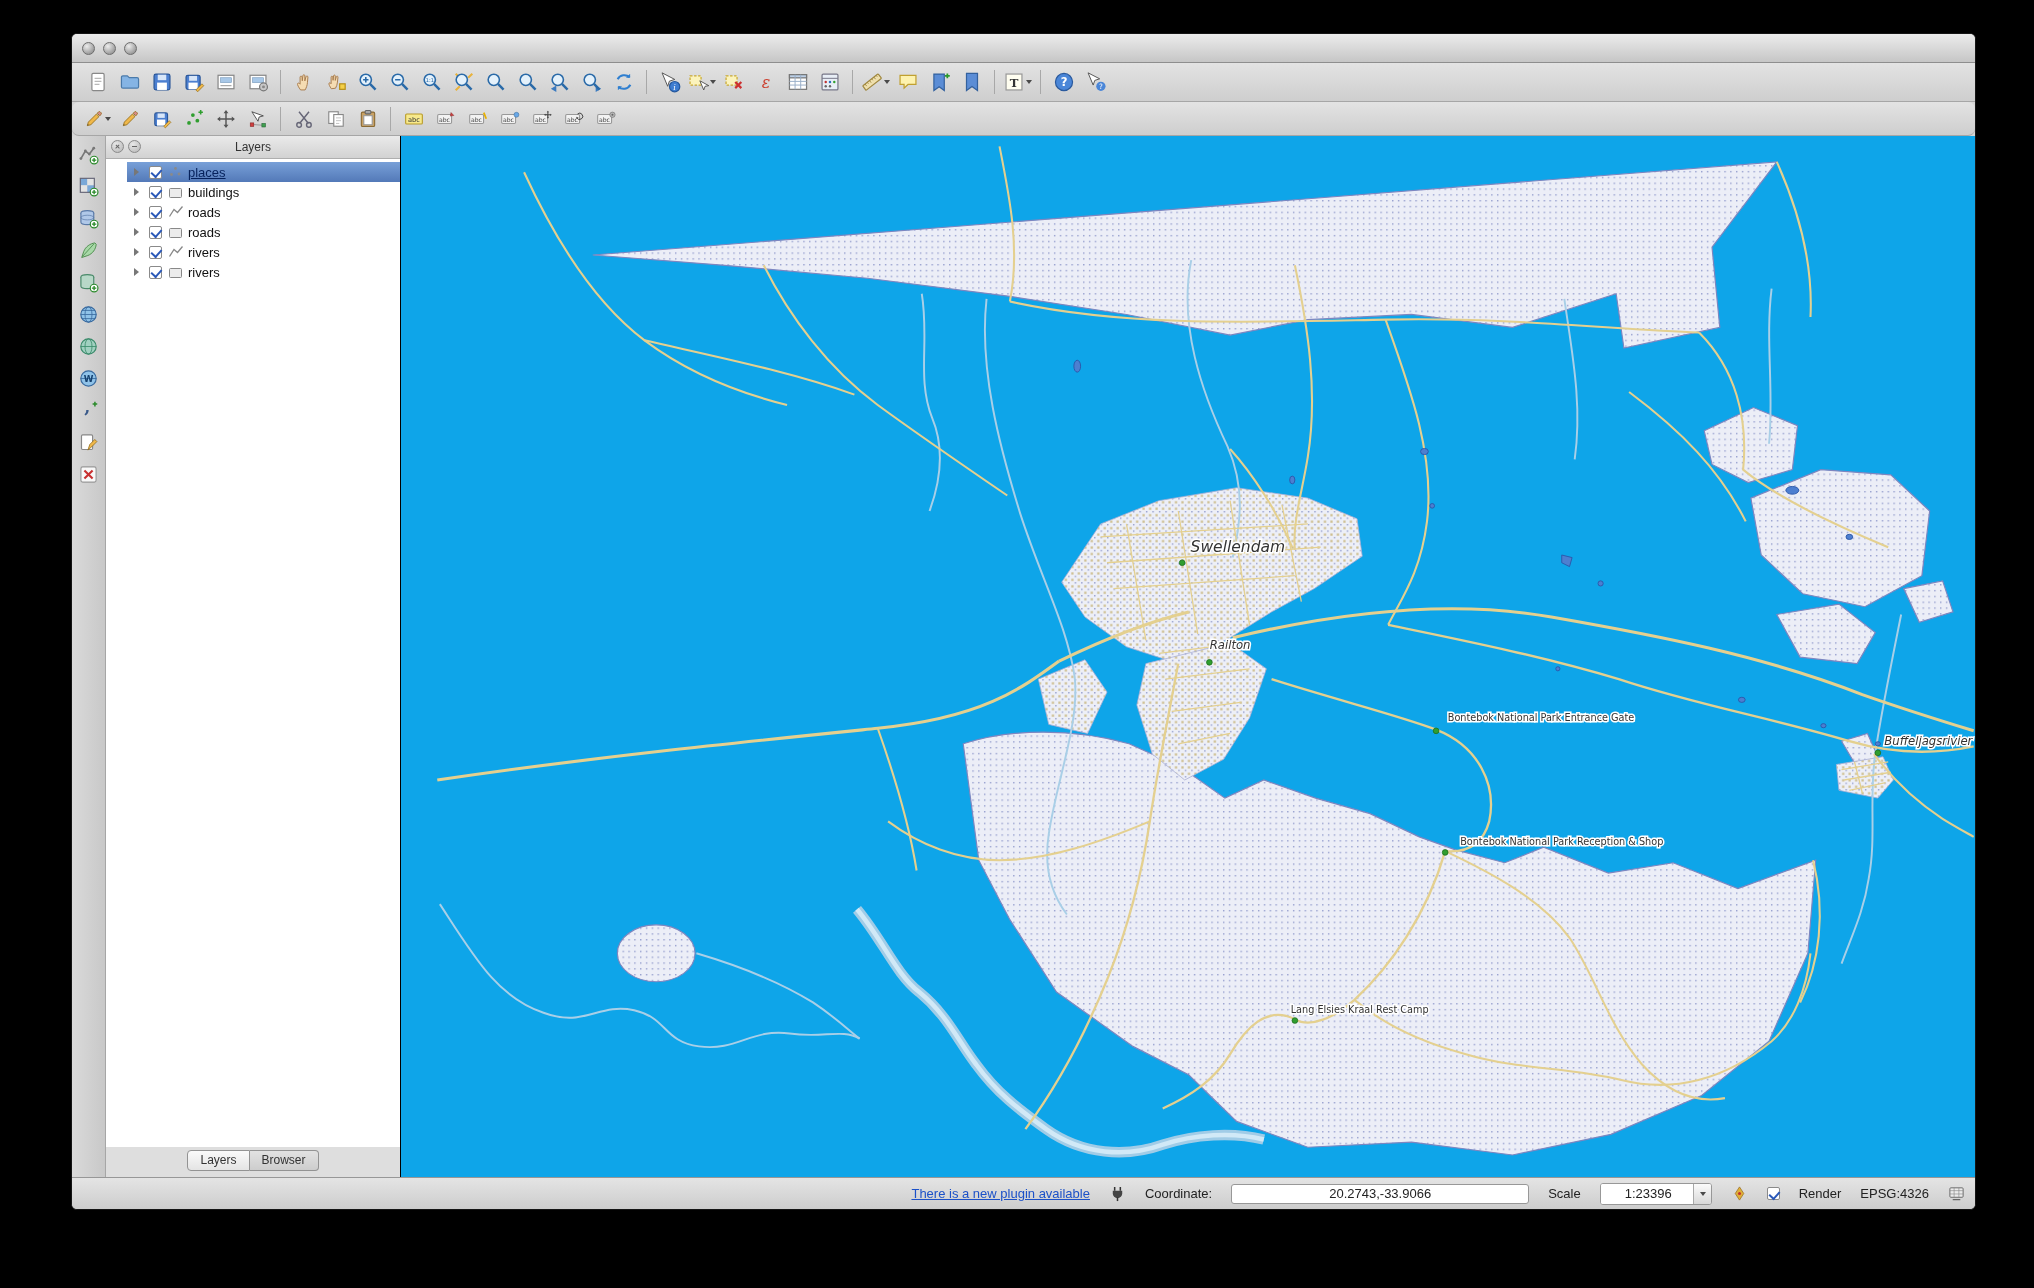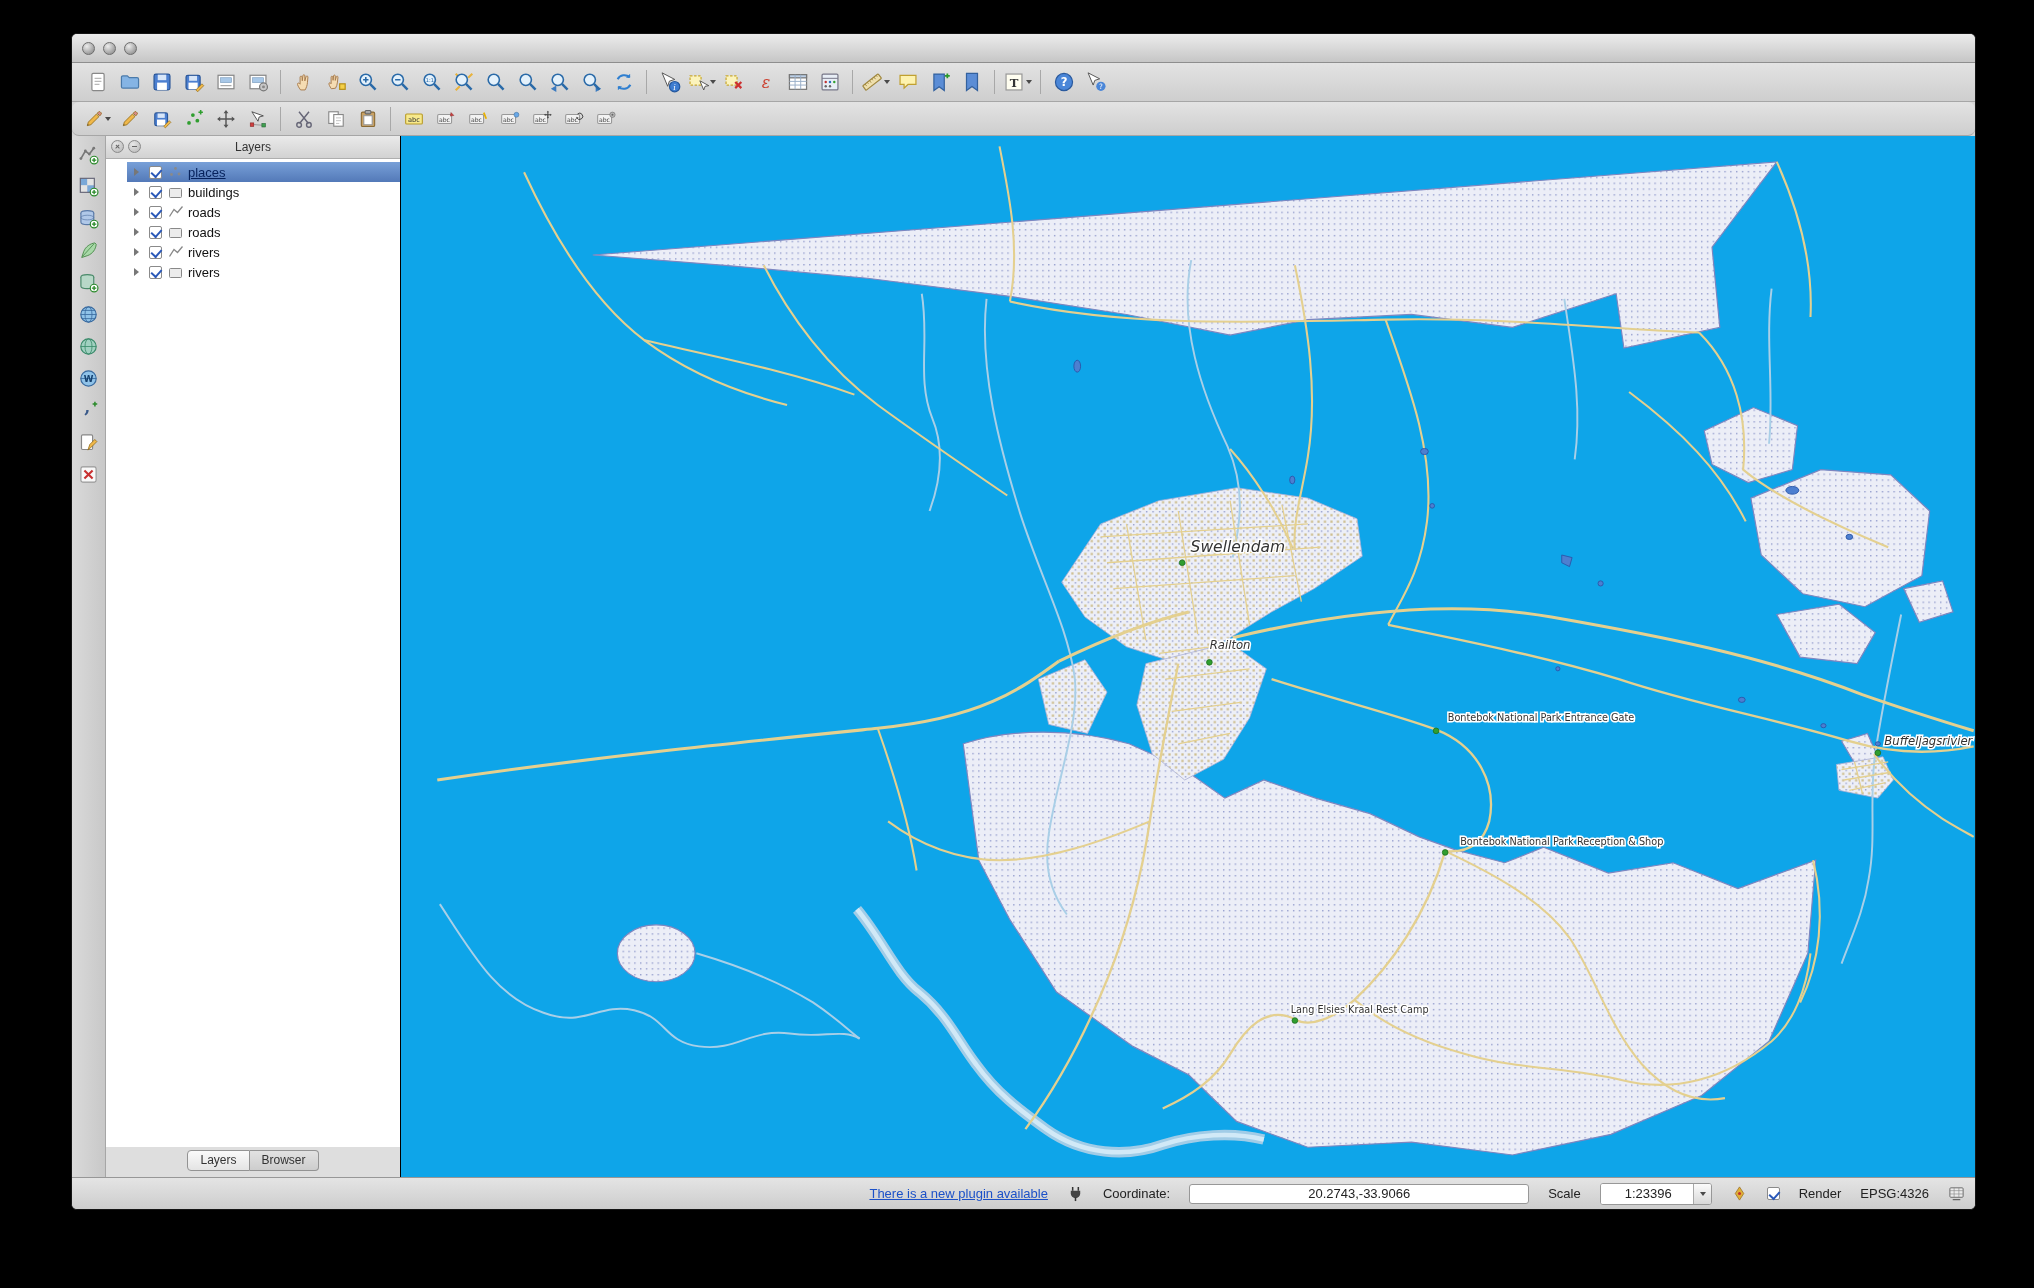--- a/index.html
+++ b/index.html
@@ -73,21 +73,21 @@
   
   .map-area{flex:1;background:#0ea5e9;position:relative;min-width:0;}
   svg.map{position:absolute;left:0;top:0;width:100%;height:100%;}
   
   .statusbar{height:31px;flex:0 0 31px;background:linear-gradient(#e4e4e4,#cdcdcd);
     border-top:1px solid #979797;display:flex;align-items:center;font-size:13px;color:#222;
     padding:0 10px;gap:19px;}
   .statusbar .spacer{flex:1;}
   .link{color:#1c51c8;text-decoration:underline;cursor:pointer;}
   .sicon{width:17px;height:17px;flex:0 0 17px;}
-  .coord-input{width:340px;height:20px;border:1px solid #989898;border-radius:3px;background:#fff;
+  .coord-input{width:298px;height:20px;border:1px solid #989898;border-radius:3px;background:#fff;
     text-align:center;font-size:13px;font-family:"Liberation Sans",sans-serif;color:#222;box-sizing:border-box;}
   .scale-combo{display:flex;align-items:stretch;border:1px solid #989898;border-radius:3px;
     background:#fff;height:20px;overflow:hidden;}
   .scale-combo input{border:none;outline:none;width:66px;padding-left:24px;font-size:13px;
     font-family:"Liberation Sans",sans-serif;color:#222;}
   .combo-arrow{width:17px;background:linear-gradient(#fbfbfb,#d8d8d8);border-left:1px solid #a8a8a8;
     display:flex;align-items:center;justify-content:center;}
 </style>
 </head>
 <body>

